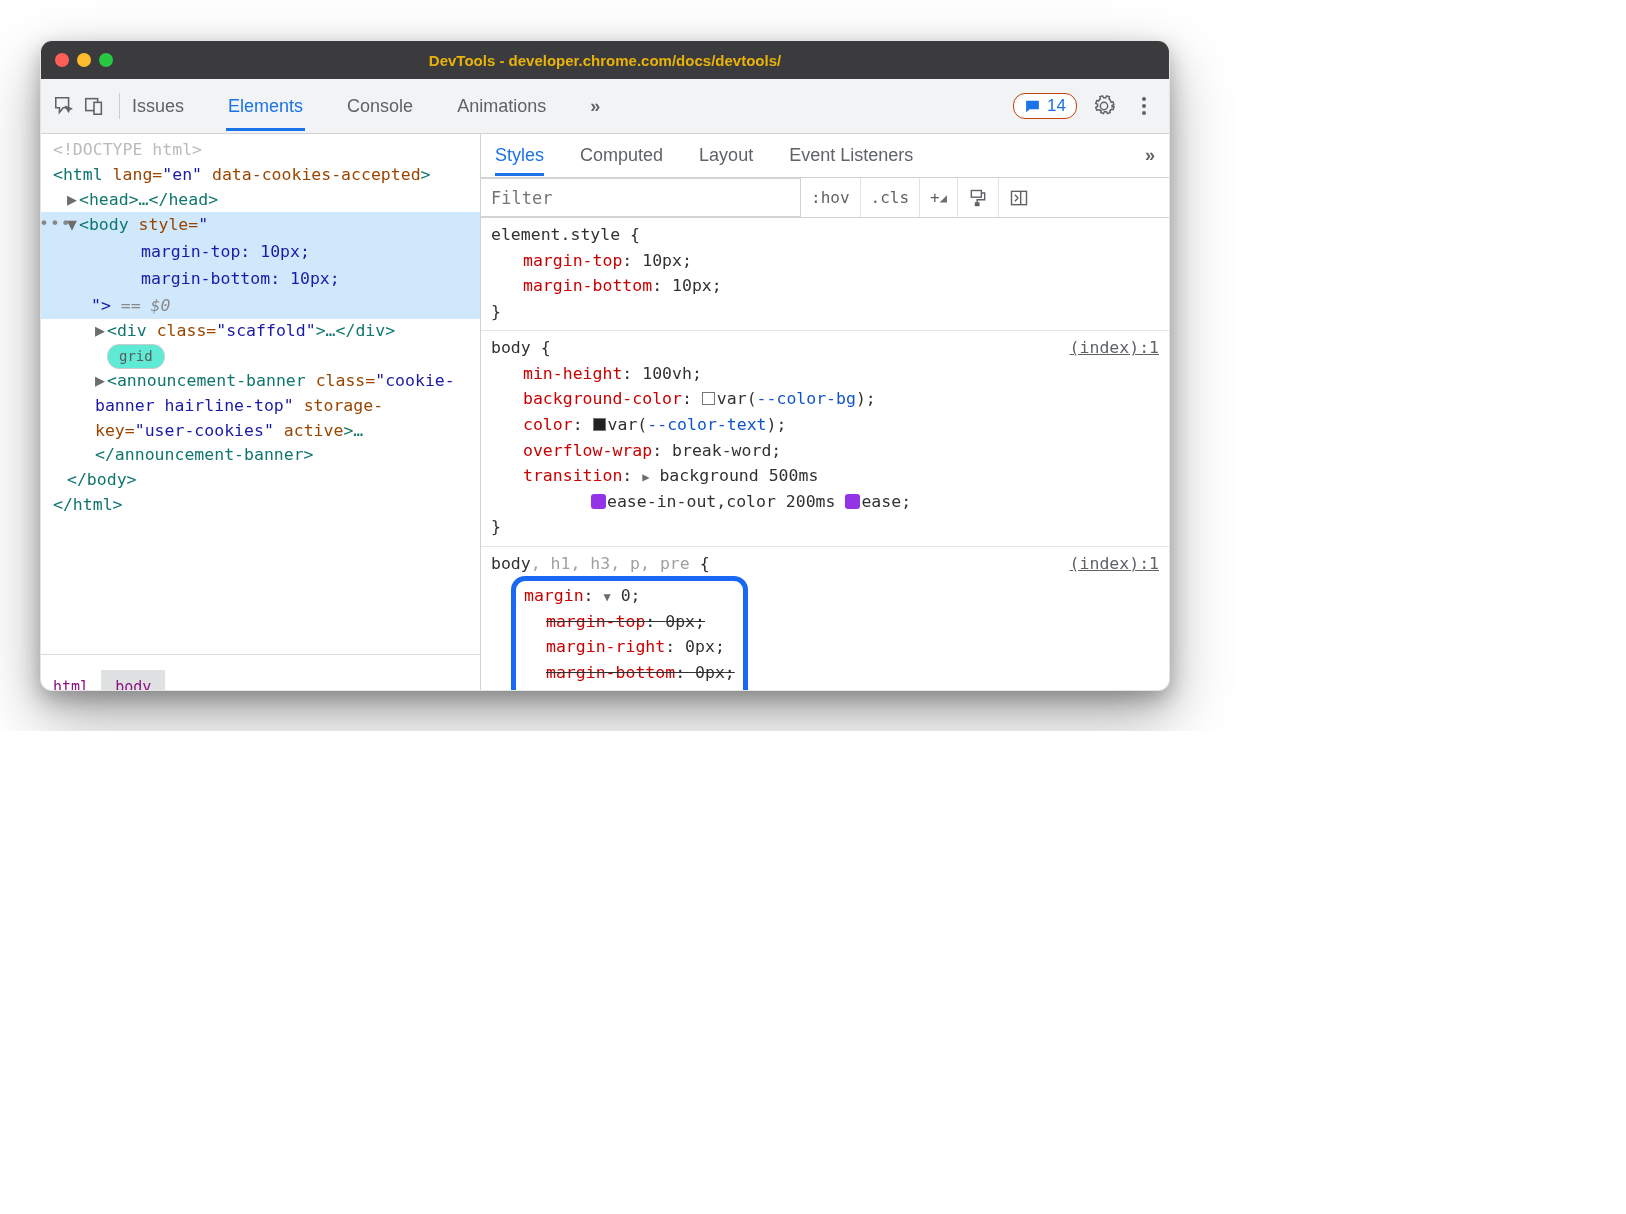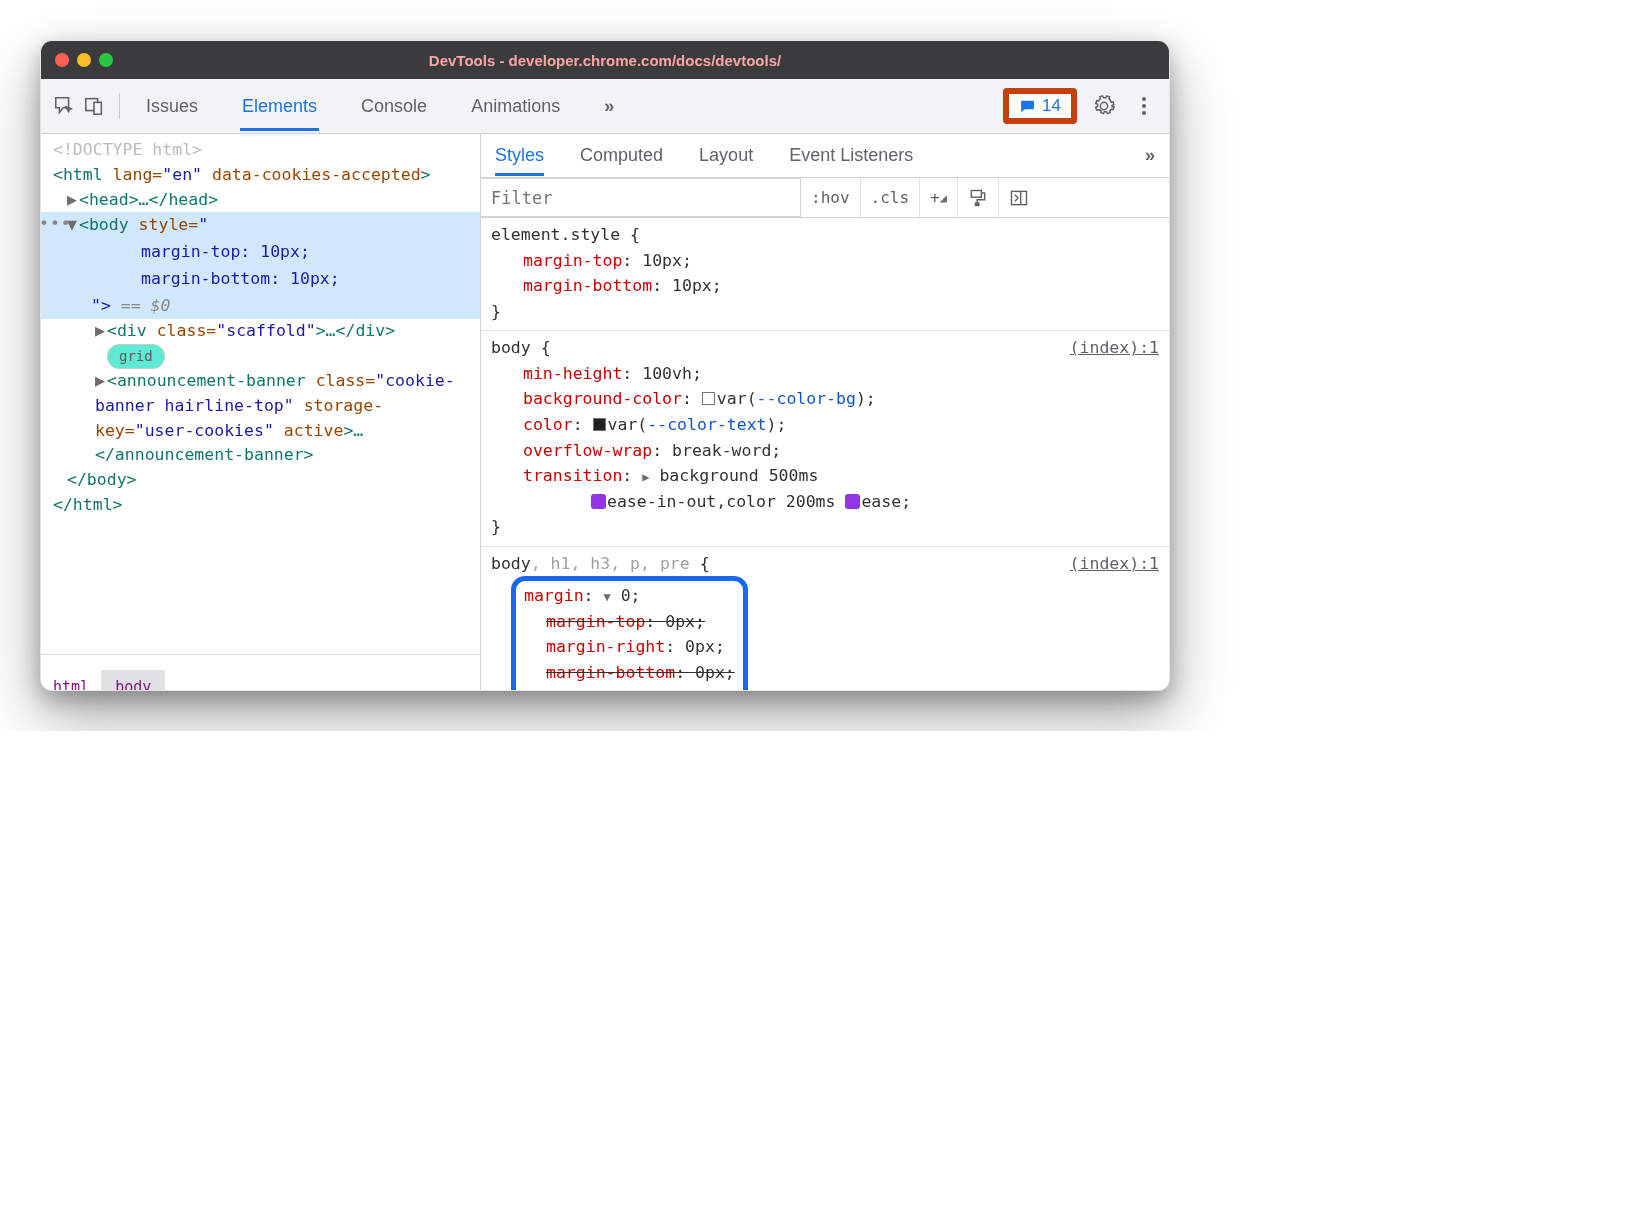--- a/index.html
+++ b/index.html
@@ -26,39 +26,39 @@
     position: relative;
     padding: 0 14px;
   }
   .traffic { display:flex; gap:8px; }
   .dot { width:14px; height:14px; border-radius:50%; }
   .dot.red { background:#ff5f57; }
   .dot.yellow { background:#febc2e; }
   .dot.green { background:#28c840; }
   .title {
     position:absolute; left:0; right:0; text-align:center;
-    color:#fca5a5; font-size:15px; font-weight:600;
+    color:#eab308; font-size:15px; font-weight:600;
   }
   
   .toolbar {
     display:flex; align-items:center;
     height:55px;
     background:#f1f3f4;
     border-bottom:1px solid #d3d3d3;
     padding: 0 12px 0 8px;
     font-size:18px;
     color:#5f6367;
   }
   .tb-icon { width:30px; height:30px; display:flex; align-items:center; justify-content:center; fill:#5f6367; stroke:#5f6367; }
   .tb-sep { width:1px; height:26px; background:#cbccce; margin:0 10px; }
-  .main-tabs { display:flex; gap:40px; align-items:center; margin-left:14px; flex:1;}
+  .main-tabs { display:flex; gap:40px; align-items:center; flex:1;}
   .main-tab { color:#5f6367; padding: 14px 2px; cursor:pointer; }
   .main-tab.active { color:#1a73e8; border-bottom:3px solid #1a73e8; padding-bottom:11px;}
   .tb-right { display:flex; align-items:center; gap:14px; }
-  .badge { display:flex; align-items:center; gap:6px; border:6px solid #c2410c; background:#fff; border-radius:4px; padding:2px 10px; color:#1a73e8; font-size:17px;}
+  .badge { display:flex; align-items:center; gap:6px; border:1px solid #c2410c; background:#fff; border-radius:12px; padding:2px 10px; color:#1a73e8; font-size:17px;}
   .badge svg { fill:#1a73e8;}
   .gear, .kebab { width:26px; height:26px; display:flex; align-items:center; justify-content:center; }
   
   .pane { display:flex; height:556px; }
   .left { width:440px; border-right:1px solid #d3d3d3; display:flex; flex-direction:column; position:relative;}
   .right { flex:1; display:flex; flex-direction:column;}
   
   .dom {
     font-family: Menlo, Consolas, monospace;
     font-size:16.5px;

